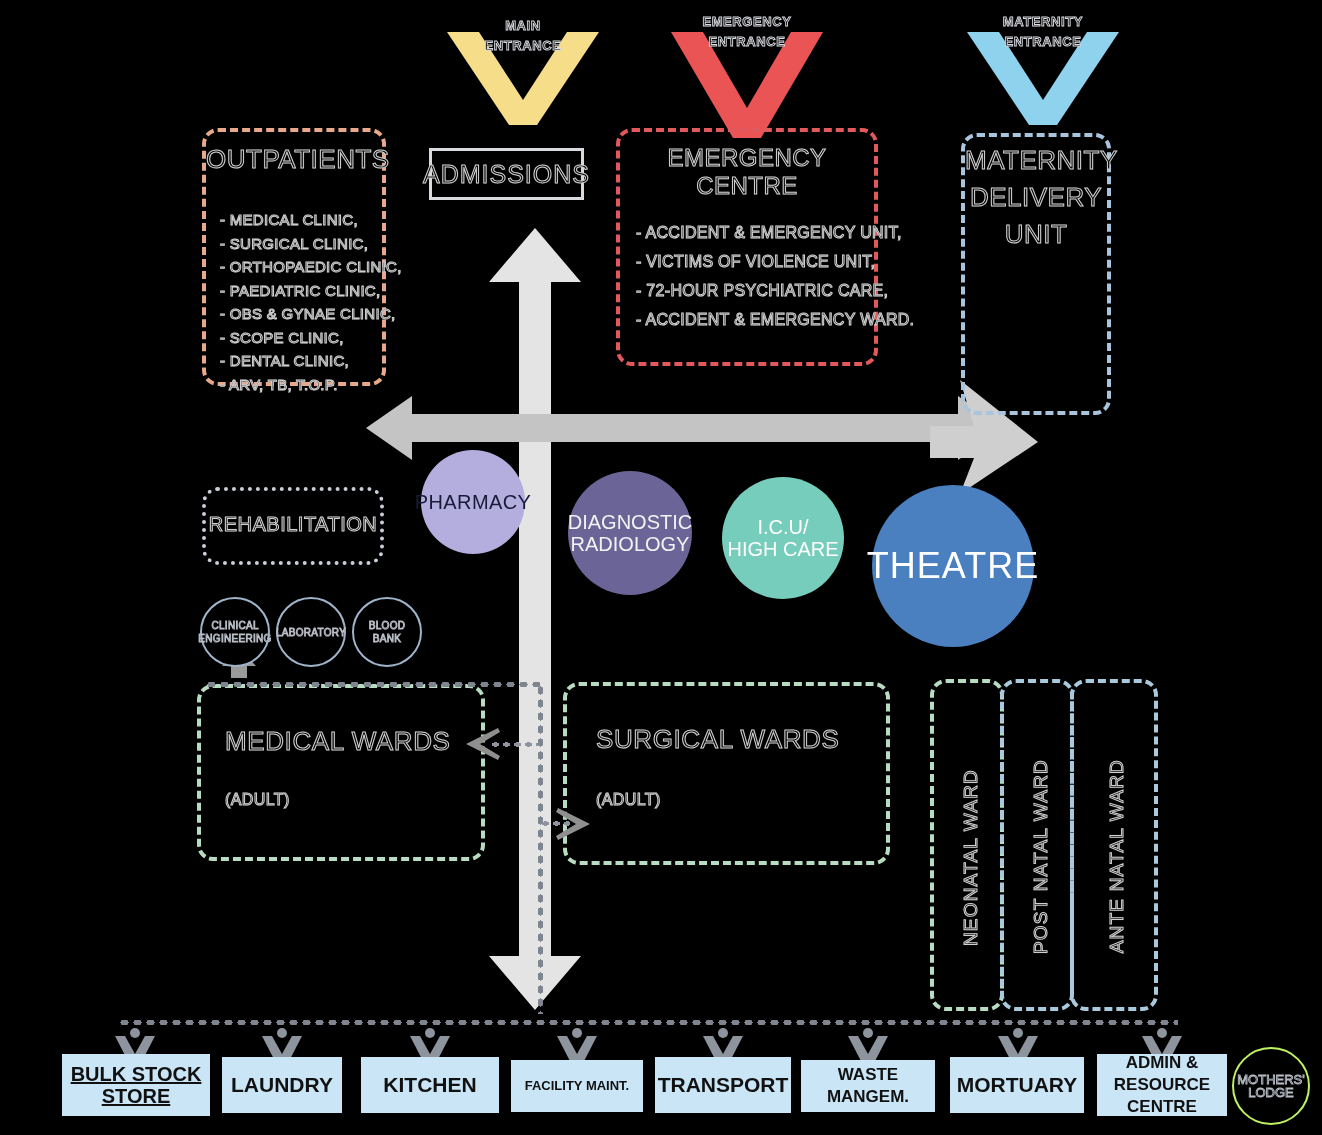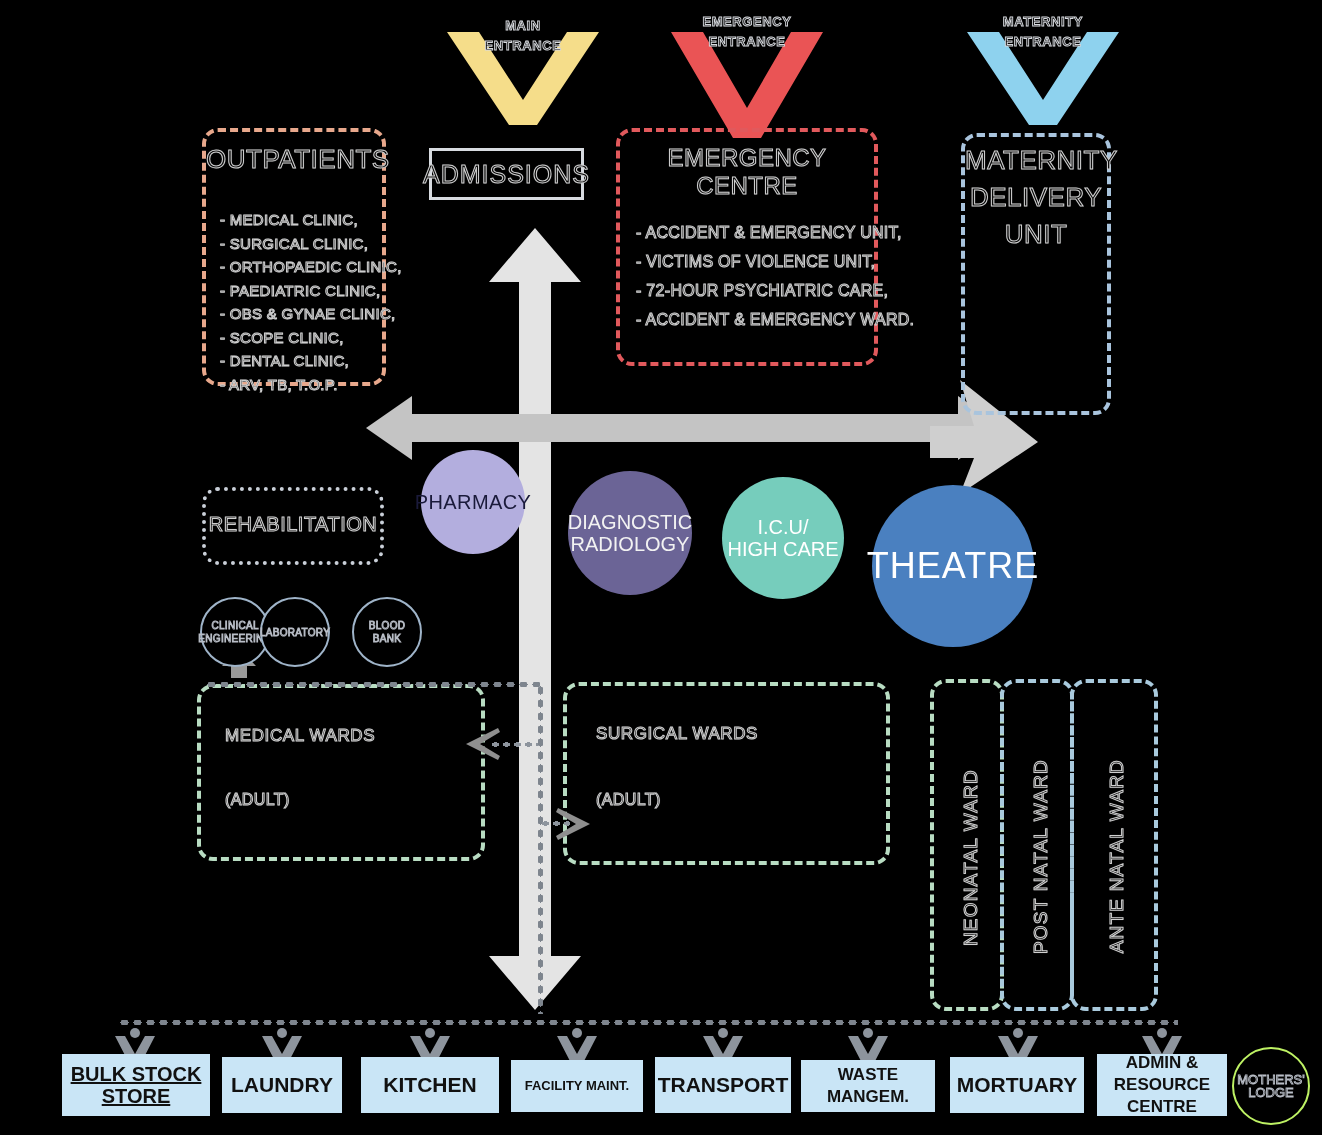--- a/index.html
+++ b/index.html
@@ -65,21 +65,21 @@
   .circ{position:absolute;border-radius:50%;display:flex;
         align-items:center;justify-content:center;text-align:center;
         line-height:1.12;}
   .circ span{display:block;}
 
   .smallcirc{position:absolute;border-radius:50%;border:2px solid #9fb4c9;
        background:#000;display:flex;align-items:center;justify-content:center;
        text-align:center;font-size:10px;line-height:13px;letter-spacing:.3px;}
 
   
-  .ward-label{position:absolute;font-size:17px;letter-spacing:.6px;}
+  .ward-label{position:absolute;font-size:26px;letter-spacing:.6px;}
   .ward-sub{position:absolute;font-size:16px;letter-spacing:.4px;}
   .vlabel{position:absolute;font-size:19px;letter-spacing:1.2px;
           writing-mode:vertical-rl;transform:rotate(180deg);
           white-space:nowrap;}
 
   
   .svc{position:absolute;background:#c9e5f6;color:#111;
        display:flex;align-items:center;justify-content:center;
        text-align:center;font-weight:600;line-height:22px;
        -webkit-text-stroke:0;}
@@ -197,21 +197,21 @@
   <div class="dbox dots" style="left:202px;top:487px;width:182px;height:78px;">
     <div class="box-title outline-text" style="top:22px;font-size:20px;">REHABILITATION</div>
   </div>
 
   <div class="smallcirc thin-outline" style="left:200px;top:597px;width:66px;height:66px;">
     <div>
       <span>CLINICAL</span>
       <span>ENGINEERING</span>
     </div>
   </div>
-  <div class="smallcirc thin-outline" style="left:260px;top:597px;width:66px;height:66px;">
+  <div class="smallcirc thin-outline" style="left:276px;top:597px;width:66px;height:66px;">
     <div><span>LABORATORY</span></div>
   </div>
   <div class="smallcirc thin-outline" style="left:352px;top:597px;width:66px;height:66px;">
     <div>
       <span>BLOOD</span>
       <span>BANK</span>
     </div>
   </div>
 
   <div class="circ" style="left:421px;top:450px;width:104px;height:104px;background:#b3aede;color:#1a1a3a;font-size:20px;letter-spacing:.4px;">

